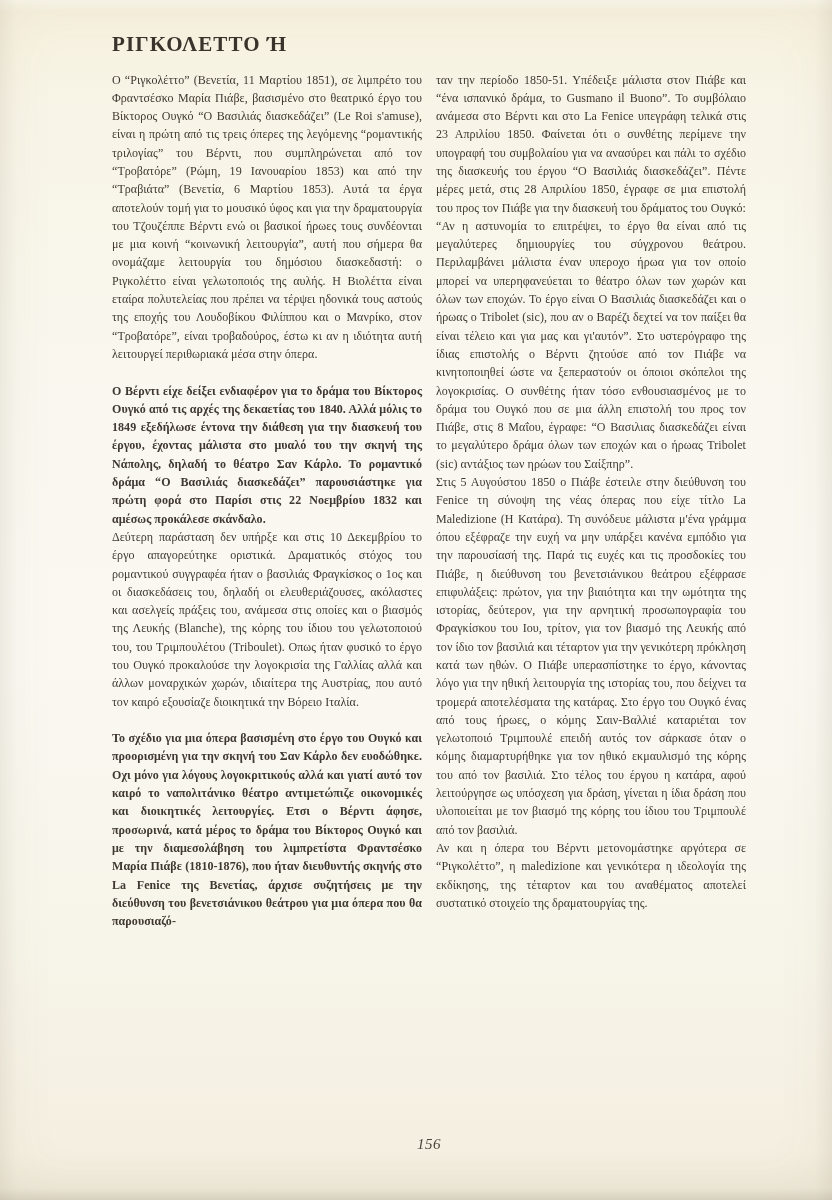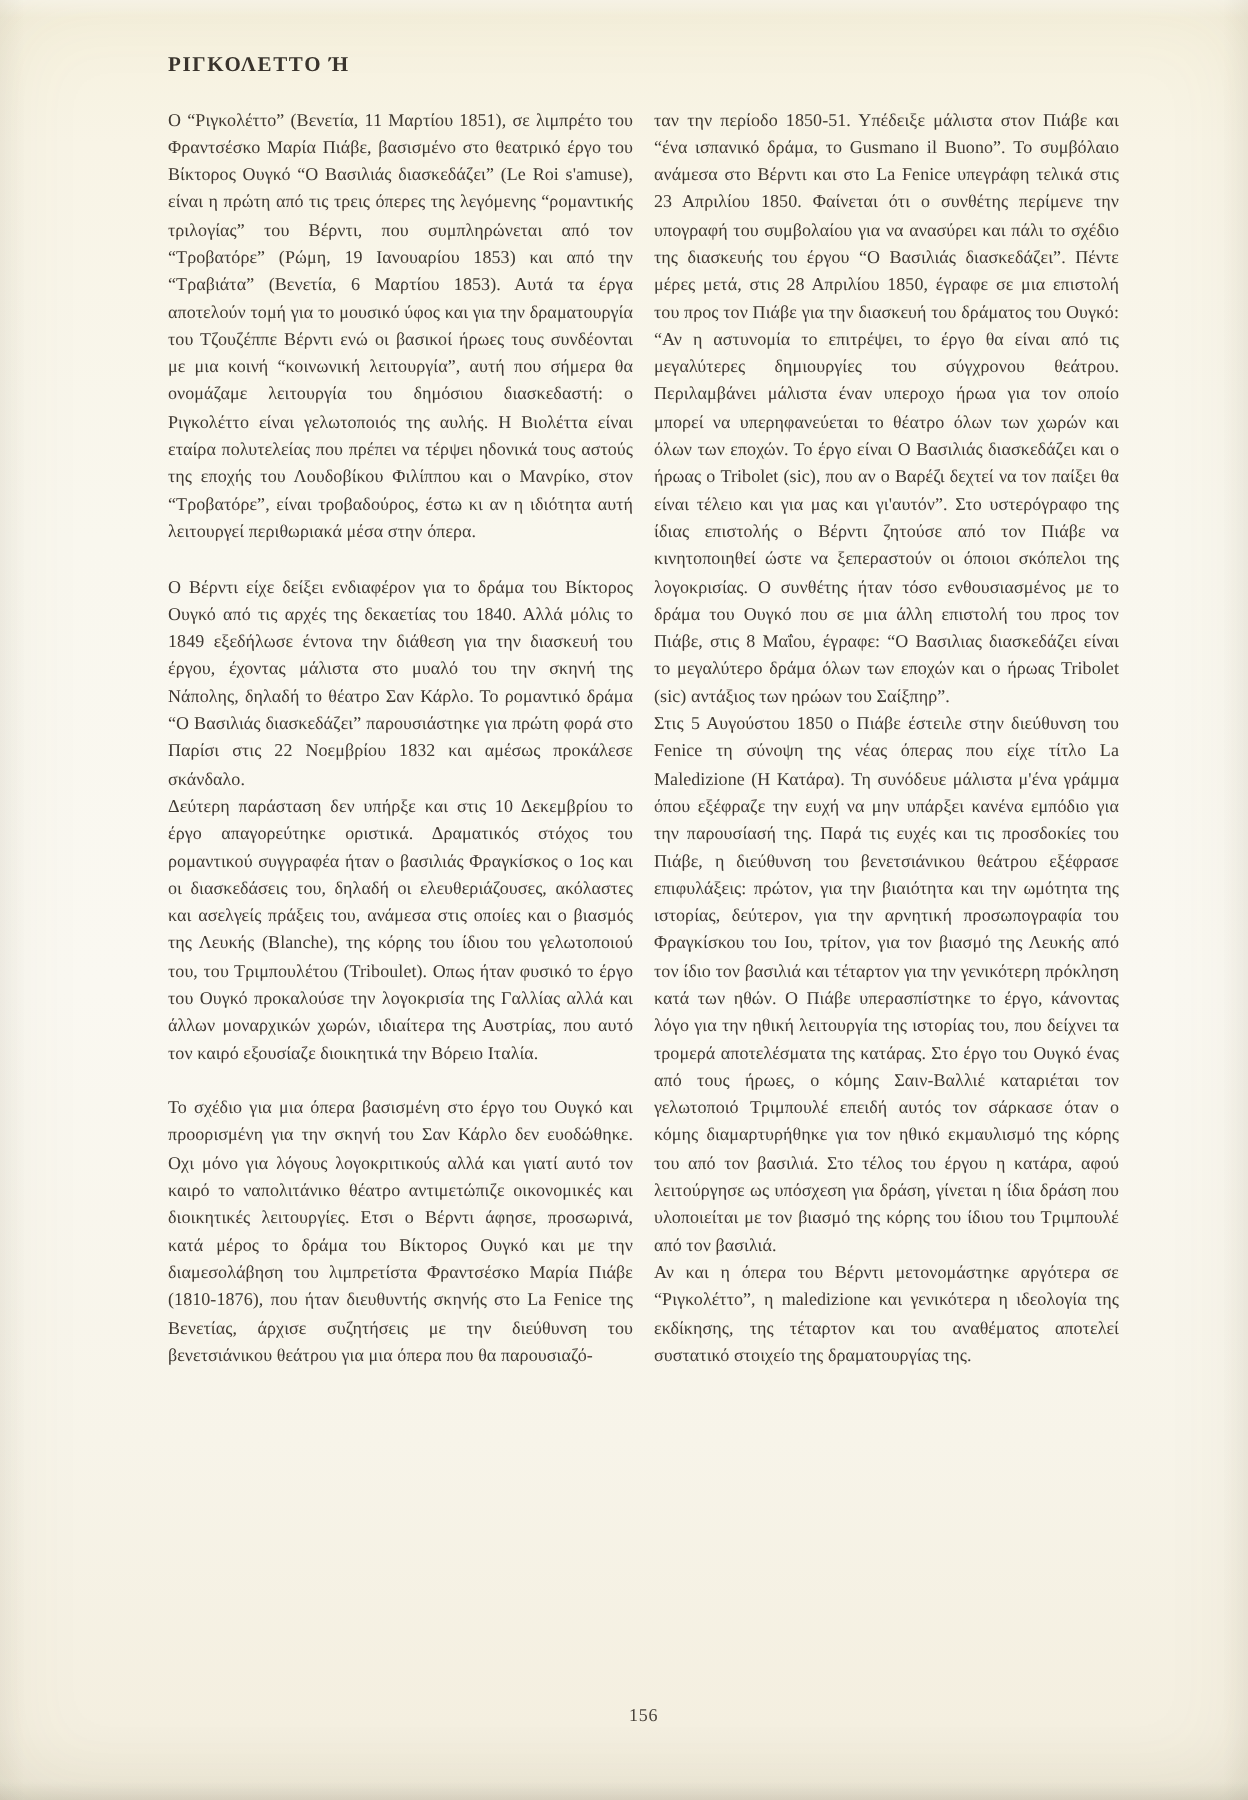--- a/index.html
+++ b/index.html
@@ -37,21 +37,21 @@
       linear-gradient(180deg, rgba(255,255,255,0.35) 0%, rgba(0,0,0,0) 1%, rgba(0,0,0,0) 99%, rgba(70,60,40,0.10) 100%);
   }
   .content {
     position: absolute;
     left: 112px;
     top: 34px;
     width: 634px;
   }
   .title {
     margin: 0 0 16px 0;
-    font-size: 14px;
+    font-size: 21px;
     font-weight: bold;
     letter-spacing: 1.1px;
     line-height: 20.5px;
     color: #39332c;
   }
   .title .tl { display: block; }
   .columns {
     display: flex;
     gap: 14px;
     align-items: flex-start;
@@ -62,28 +62,30 @@
     font-size: 12px;
     line-height: 18.3px;
     letter-spacing: 0.05px;
   }
   .para {
     margin: 0;
     padding: 0;
   }
   .para.gap {
     margin-top: 18.3px;
+    font-weight: bold;
   }
   .pagenum {
     position: absolute;
     left: 112px;
     width: 634px;
     top: 1136px;
     text-align: center;
-    font-size: 12px;
+    font-style: italic;
+    font-size: 15px;
     letter-spacing: 0.5px;
     color: #4a443c;
   }
 </style>
 </head>
 <body>
 
 <div class="page">
   <div class="content">
 

